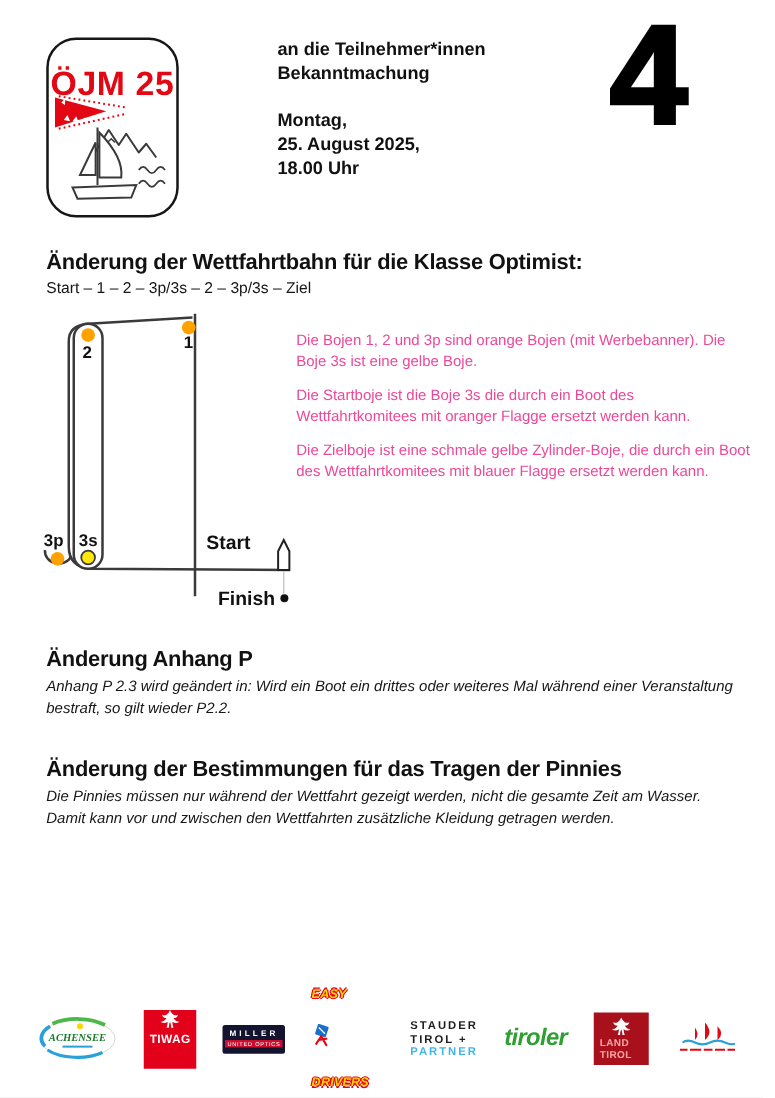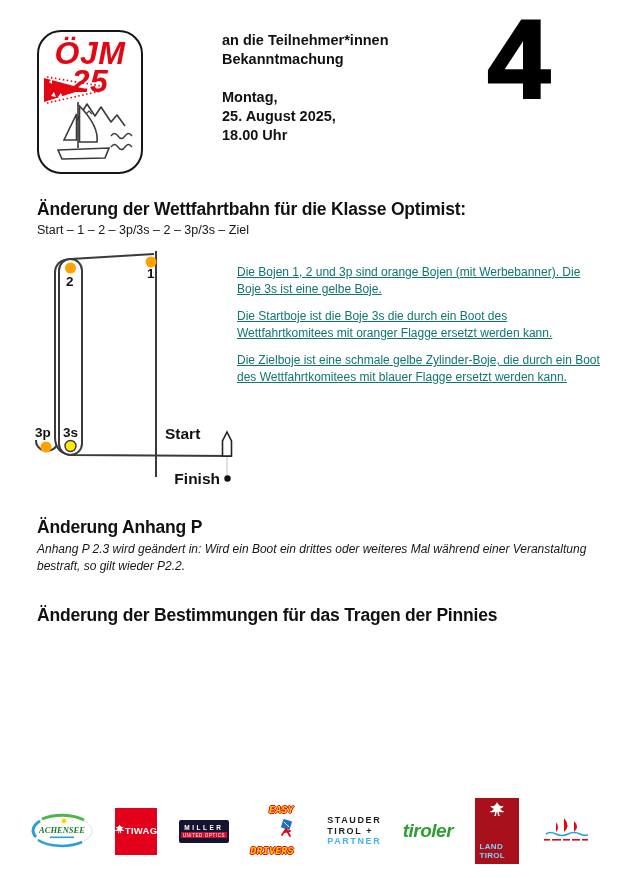--- a/index.html
+++ b/index.html
@@ -8,73 +8,73 @@
     font-family:"Liberation Sans",sans-serif;color:#111;overflow:hidden;
     margin:0 auto;
   }
   
   .event-logo-box{
     position:absolute;left:37px;top:30px;width:106px;height:144px;
     border:2.5px solid #161616;border-radius:24px;box-sizing:border-box;
     background:#fff;text-align:center;
   }
   .event-logo-title{
-    margin-top:7px;font-size:32px;font-weight:bold;color:#e30613;
-    letter-spacing:0.5px;line-height:28px;font-style:italic;
+    margin-top:21px;font-size:27px;font-weight:bold;color:#e30613;
+    letter-spacing:0.5px;line-height:28px;
   }
   .event-logo-art{position:absolute;left:2px;top:38px;}
   .announcement{position:absolute;left:222px;top:31px;font-size:14.5px;font-weight:bold;line-height:19px;}
   .announcement .block2{margin-top:19px;}
   .page-number{
     position:absolute;right:72px;top:4px;font-size:112px;line-height:1.0;
     font-weight:bold;color:#000;-webkit-text-stroke:3px #000;letter-spacing:-2px;
   }
   
   .sec-heading{position:absolute;left:37px;font-size:17.5px;font-weight:bold;letter-spacing:-0.2px;white-space:nowrap;}
   .sec-body{position:absolute;left:37px;font-size:12px;line-height:17px;color:#161616;font-style:italic;}
   .course-heading{top:199px;}
   .course-sequence{position:absolute;left:37px;top:223px;font-size:12.5px;color:#161616;}
   .diagram{position:absolute;left:33px;top:247px;}
-  .course-notes{position:absolute;left:237px;top:264px;width:368px;font-size:12px;line-height:17px;color:#0f766e;text-decoration:underline;}
+  .course-notes{position:absolute;left:237px;top:264px;width:368px;font-size:12px;line-height:17px;color:#ec4899;}
   .course-notes p{margin:0 0 10px 0;}
   .appendix-heading{top:517px;}
   .appendix-body{top:541px;width:550px;}
   .pinnies-heading{top:605px;text-align:right;}
   .pinnies-body{top:629px;width:550px;}
   
   .diagram text{font-family:"Liberation Sans",sans-serif;font-weight:bold;fill:#111;}
   .mark-label{font-size:13.5px;}
   .line-label{font-size:15.5px;}
   
   .sponsors{
     position:absolute;left:30px;top:798px;width:562px;height:66px;
     display:flex;align-items:center;justify-content:space-between;
   }
   .sponsor{display:flex;flex-direction:column;align-items:center;justify-content:center;}
   .tiwag-box{
-    width:42px;height:47px;background:#e2001a;color:#fff;display:flex;flex-direction:row;
-    align-items:center;justify-content:flex-end;padding-bottom:4px;box-sizing:border-box;
+    width:42px;height:47px;background:#e2001a;color:#fff;display:flex;flex-direction:column;
+    align-items:center;justify-content:flex-end;padding-bottom:18px;box-sizing:border-box;
   }
   .tiwag-label{font-size:9.5px;font-weight:bold;letter-spacing:0.3px;margin-top:2px;}
   .miller-box{
     width:50px;height:23px;background:#141430;color:#fff;display:flex;flex-direction:column;
     align-items:center;justify-content:center;border-radius:2px;
   }
   .miller-line1{font-size:6.5px;font-weight:bold;letter-spacing:2.5px;}
   .miller-line2{font-size:4.5px;letter-spacing:0.6px;background:#c8102e;padding:0.5px 2px;margin-top:1px;}
-  .easydrivers{display:flex;align-items:flex-end;gap:3px;font-family:Liberation Mono, monospace;}
+  .easydrivers{display:flex;align-items:flex-start;gap:18px;}
   .ed-word{
     font-size:10px;font-weight:bold;font-style:italic;color:#ffd400;letter-spacing:0.2px;
     text-shadow:-1px 0 0 #e30613,1px 0 0 #e30613,0 -1px 0 #e30613,0 1px 0 #e30613;
   }
   .stauder{font-size:9px;font-weight:bold;letter-spacing:1.6px;line-height:10.5px;color:#1d1d1b;text-align:left;margin-left:12px;}
   .stauder .partner{color:#41b6e6;}
   .tiroler-word{font-size:19px;font-weight:bold;font-style:italic;color:#2f9e33;letter-spacing:-0.5px;}
   .landtirol-box{
-    width:44px;height:66px;background:#a8101c;color:#7dd3fc;position:relative;
+    width:44px;height:42px;background:#a8101c;color:#fca5a5;position:relative;
   }
   .landtirol-text{position:absolute;left:5px;bottom:4px;font-size:8px;font-weight:bold;line-height:8.5px;letter-spacing:0.3px;}
   .landtirol-eagle{position:absolute;left:50%;top:4px;transform:translateX(-50%);}
 </style>
 </head>
 <body>
 
 <div class="page">
 
   <div class="event-logo-box">
@@ -158,20 +158,21 @@
   <div class="course-notes">
     <p>Die Bojen 1, 2 und 3p sind orange Bojen (mit Werbebanner). Die Boje 3s ist eine gelbe Boje.</p>
     <p>Die Startboje ist die Boje 3s die durch ein Boot des Wettfahrtkomitees mit oranger Flagge ersetzt werden kann.</p>
     <p>Die Zielboje ist eine schmale gelbe Zylinder-Boje, die durch ein Boot des Wettfahrtkomitees mit blauer Flagge ersetzt werden kann.</p>
   </div>
 
   <div class="sec-heading appendix-heading">Änderung Anhang P</div>
   <div class="sec-body appendix-body">Anhang P 2.3 wird geändert in: Wird ein Boot ein drittes oder weiteres Mal während einer Veranstaltung bestraft, so gilt wieder P2.2.</div>
 
   <div class="sec-heading pinnies-heading">Änderung der Bestimmungen für das Tragen der Pinnies</div>
+  <div class="sec-body pinnies-body">Die Pinnies müssen nur während der Wettfahrt gezeigt werden, nicht die gesamte Zeit am Wasser. Damit kann vor und zwischen den Wettfahrten zusätzliche Kleidung getragen werden.</div>
 
   <div class="sponsors">
 
     <div class="sponsor">
       <svg width="64" height="36" viewBox="0 0 64 36">
         <ellipse cx="32" cy="18" rx="30" ry="15" fill="#fff" stroke="#bfbfbf" stroke-width="0.5"></ellipse>
         <path d="M6 24 A 30 15 0 0 1 10 8" fill="none" stroke="#2aa0d8" stroke-width="3"></path>
         <path d="M12 6 A 30 15 0 0 1 54 7" fill="none" stroke="#4cb848" stroke-width="3"></path>
         <path d="M8 27 A 30 15 0 0 0 52 29" fill="none" stroke="#2aa0d8" stroke-width="2.5"></path>
         <circle cx="34" cy="8" r="2.4" fill="#ffd400"></circle>

